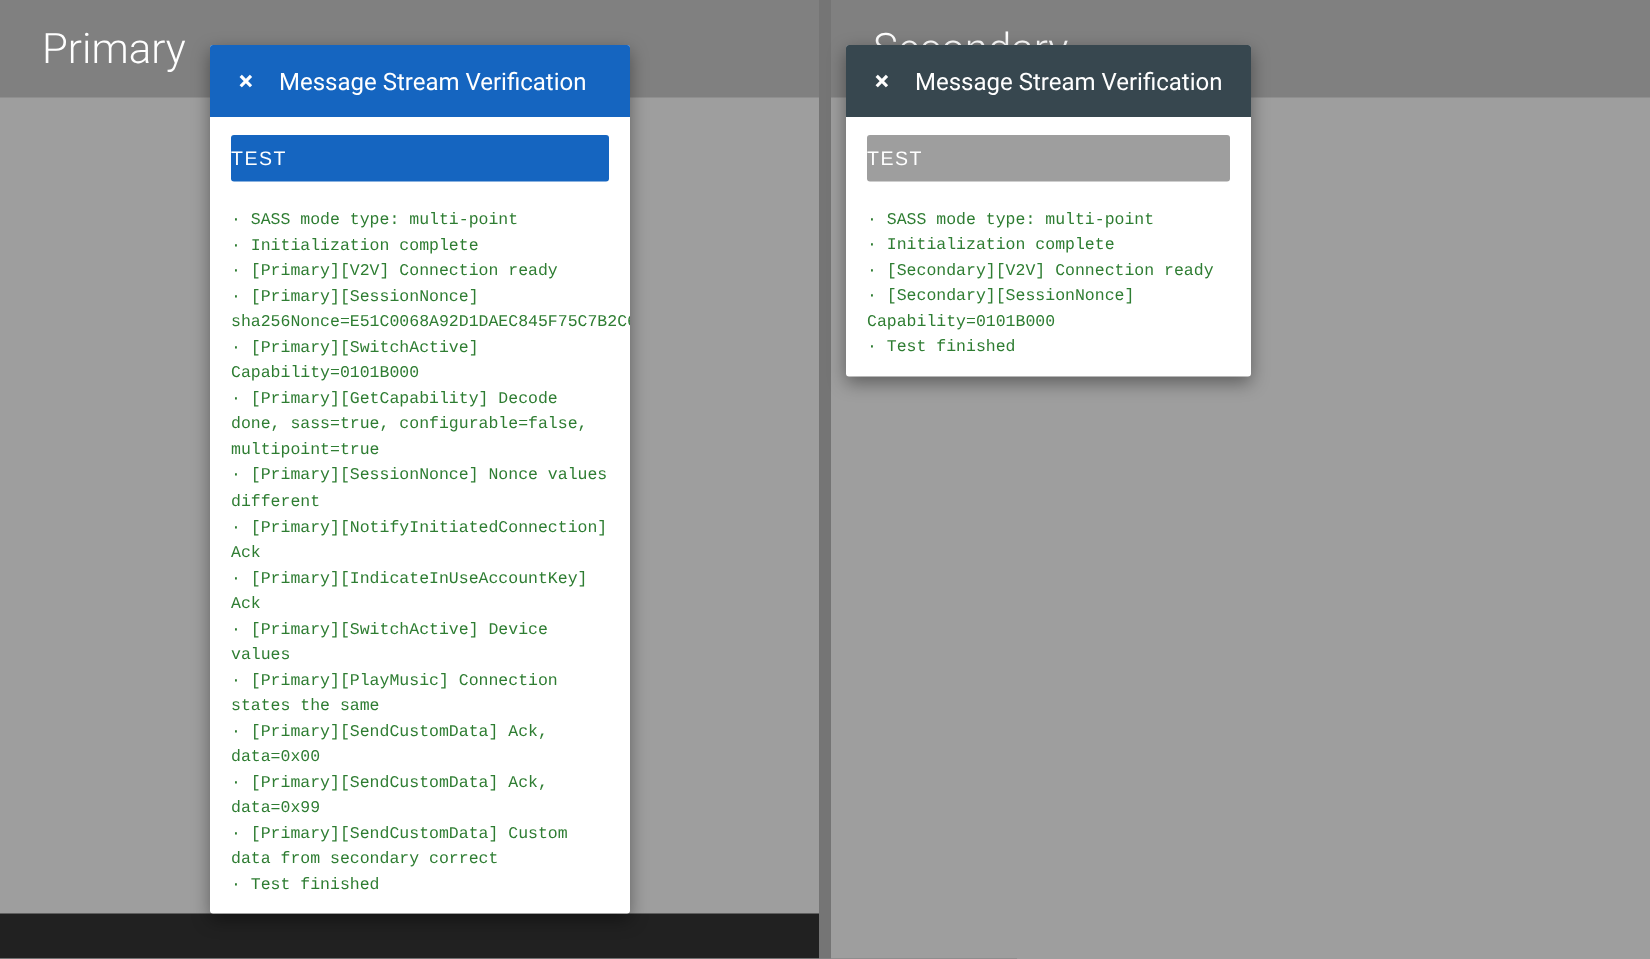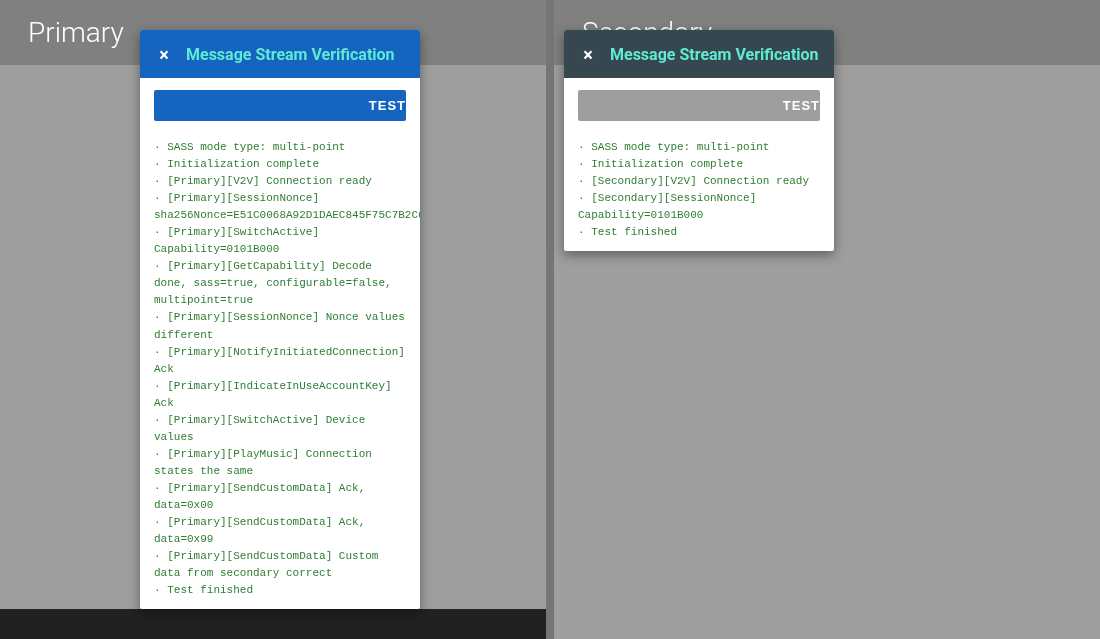--- a/index.html
+++ b/index.html
@@ -78,33 +78,33 @@
       justify-content: center;
       cursor: pointer;
       font-size: 18px;
       color: #fff;
       margin-right: 10px;
       font-weight: bold;
     }
 
     .dialog-header .dialog-title {
       font-size: 16px;
-      font-weight: 700;
-      color: #5eead4;
+      font-weight: 400;
+      color: #ffffff;
     }
 
     .dialog-test-btn {
       margin: 12px 14px;
       background: #1565C0;
       color: #fff;
       border: none;
       padding: 8px 0;
-      text-align: right;
+      text-align: left;
       font-size: 13px;
-      font-weight: 700;
+      font-weight: 400;
       letter-spacing: 1px;
       cursor: pointer;
       border-radius: 2px;
       flex-shrink: 0;
     }
 
     .dialog-test-btn.disabled {
       background: #9e9e9e;
       cursor: default;
     }

